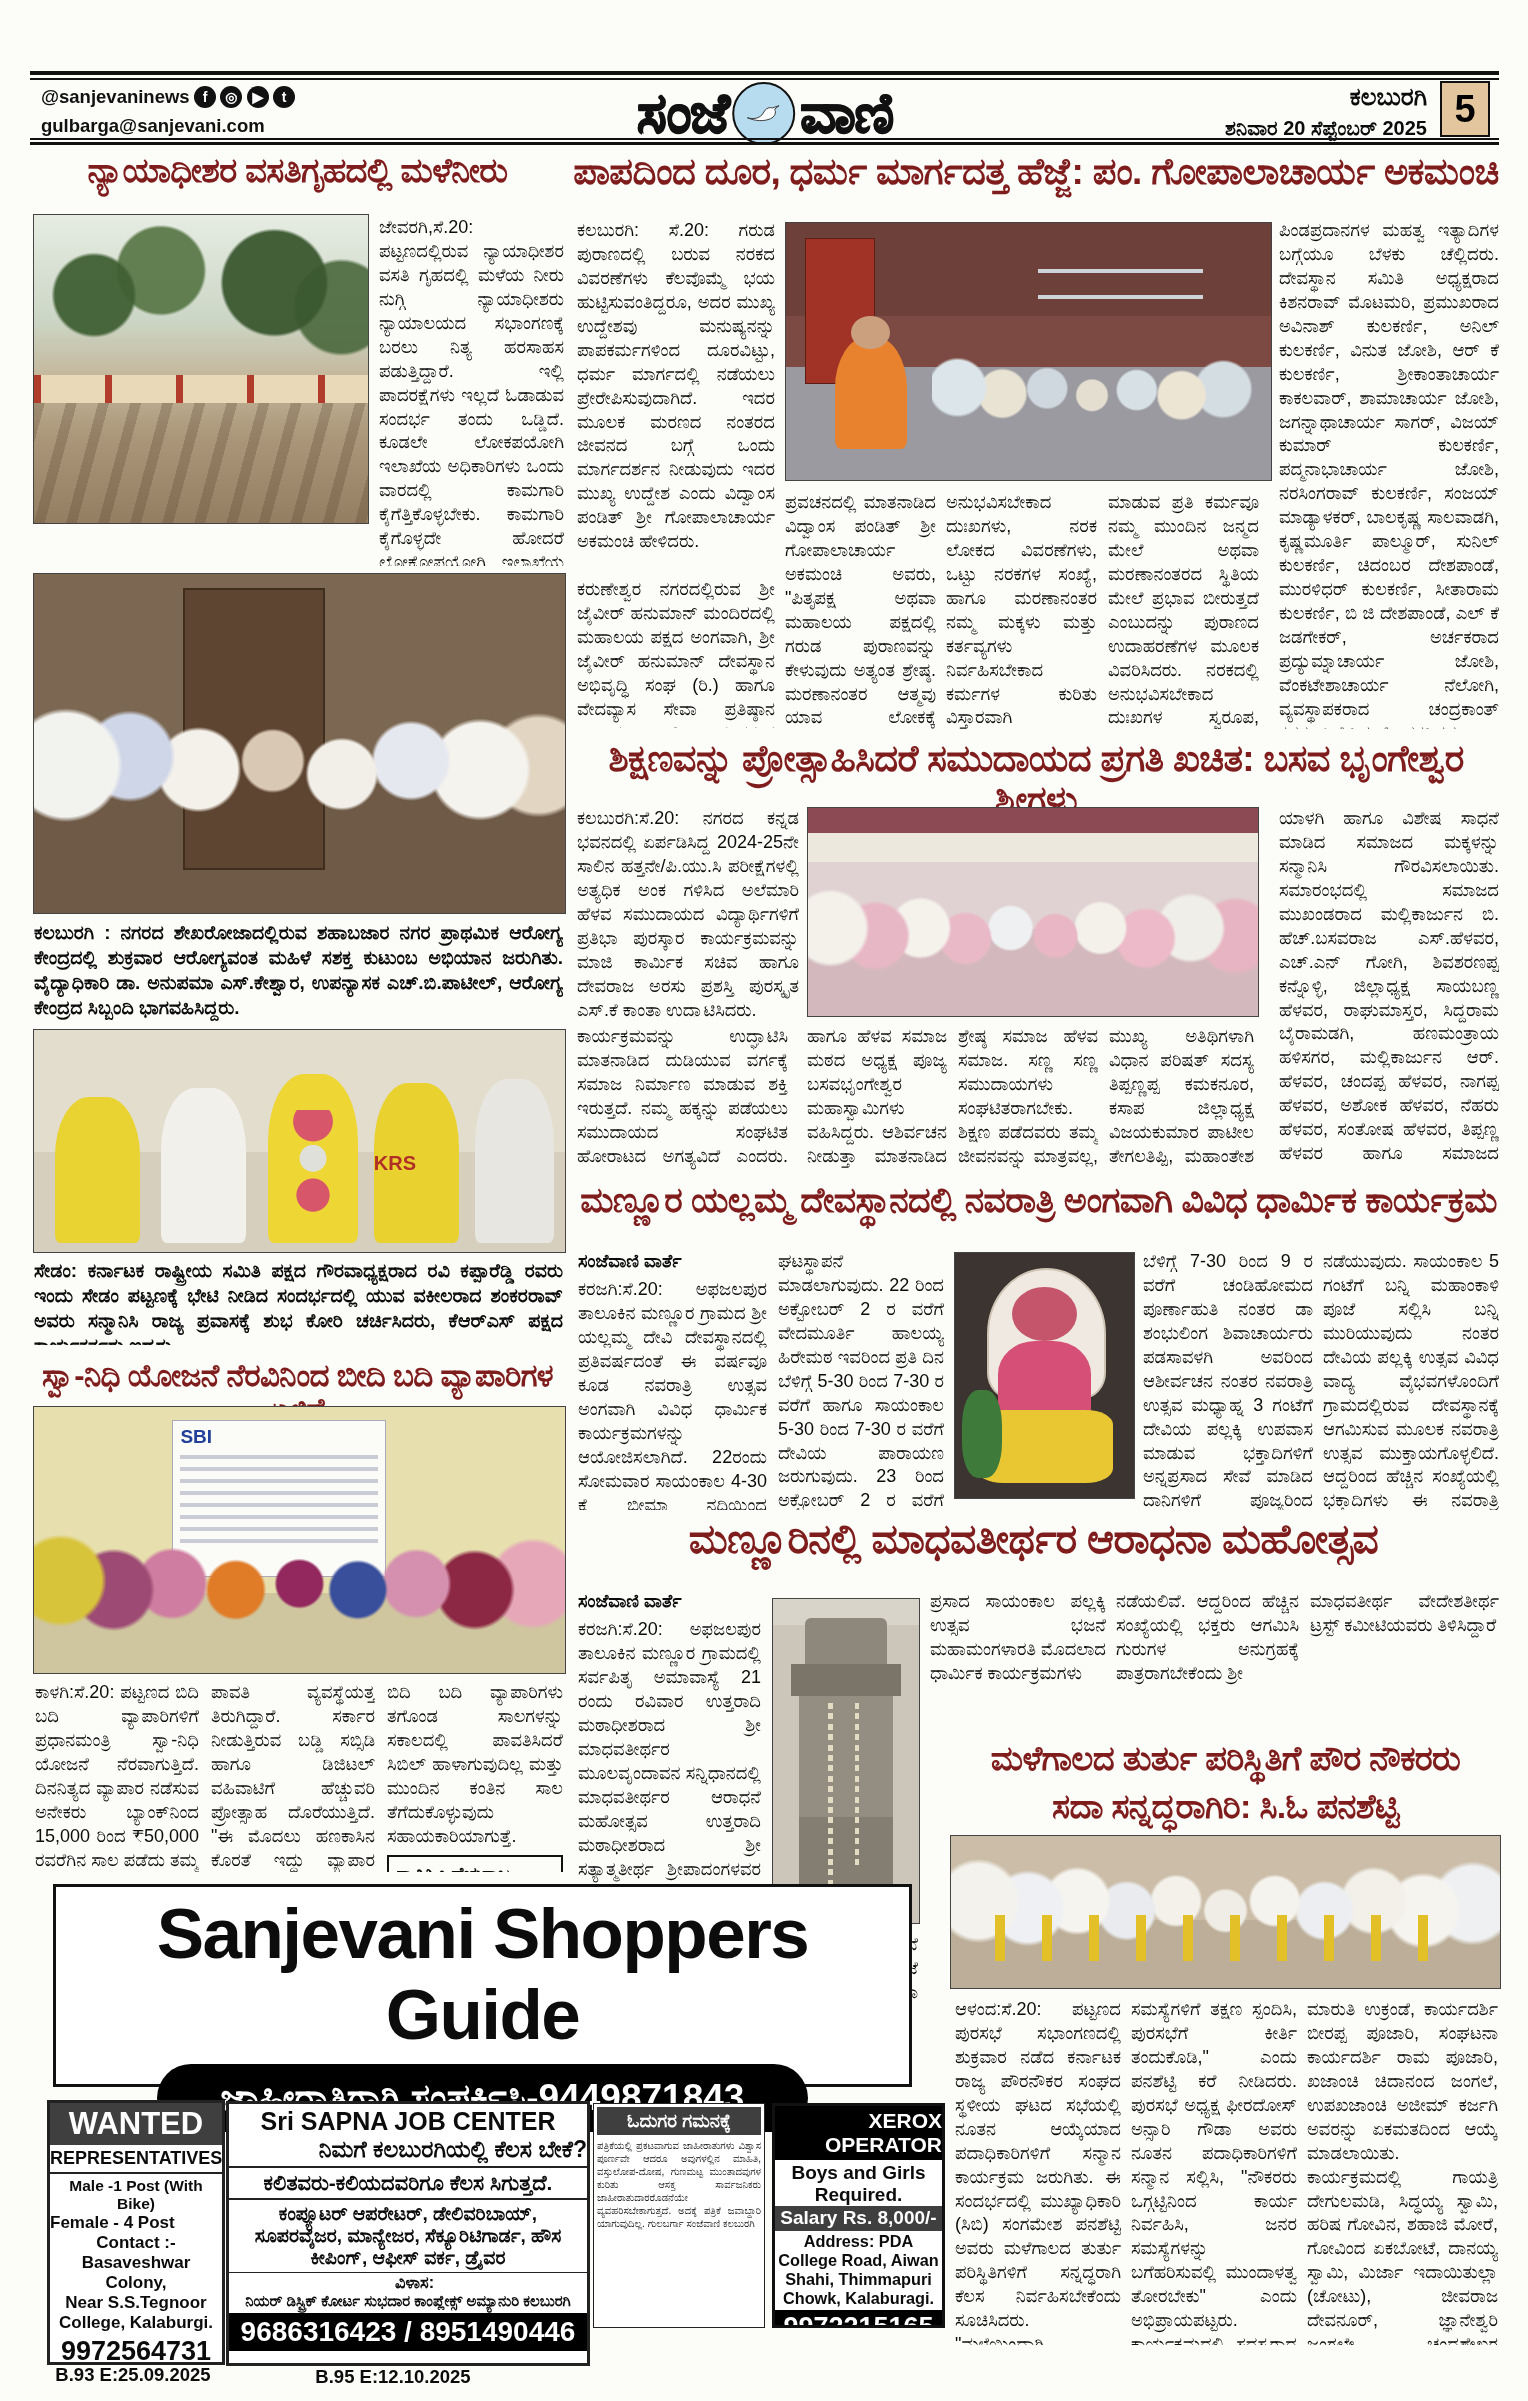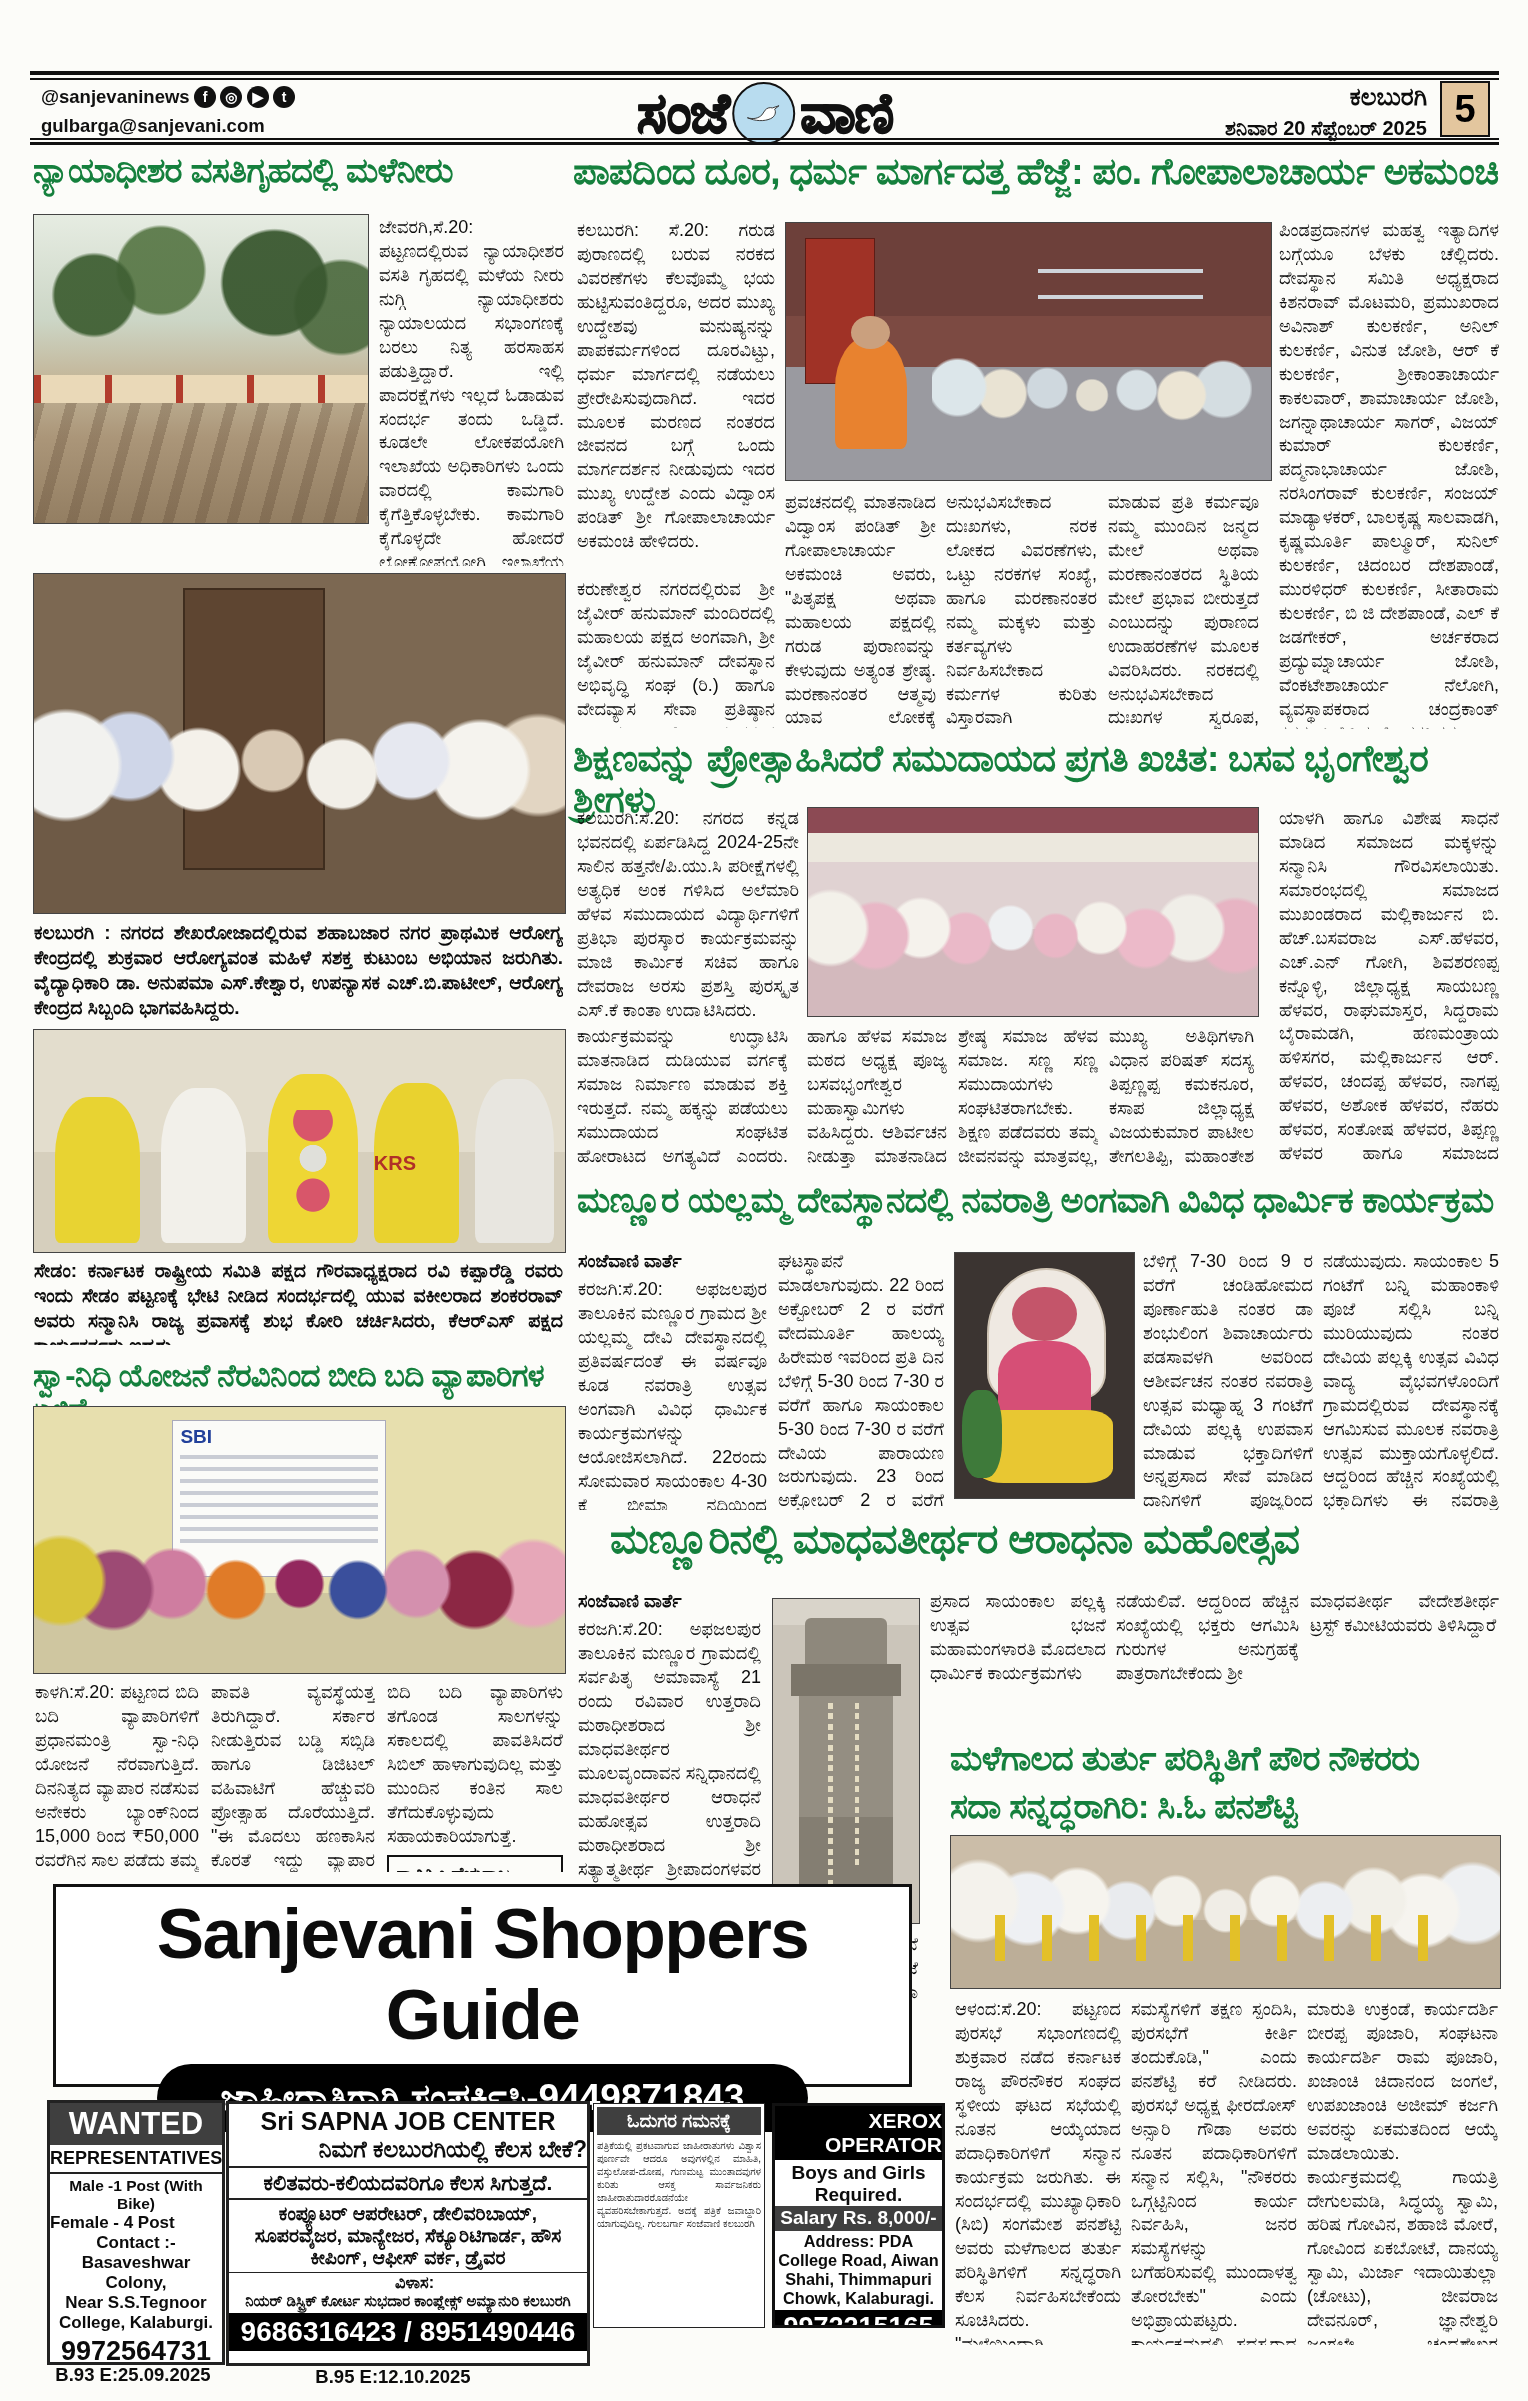--- a/index.html
+++ b/index.html
@@ -1,21 +1,21 @@
 <!DOCTYPE html>
 <html style="font-size:12px"><head>
 <meta charset="utf-8">
 <style>
   html,body{margin:0;padding:0;background:#dcdcd6;}
   .sheet{position:relative;width:1528px;height:2401px;background:#fcfcf9;
          font-family:"Liberation Sans",sans-serif;color:#0c0c0c;overflow:hidden;}
   .abs{position:absolute;}
   .rule{position:absolute;background:#111;}
-  .headline{position:absolute;font-weight:bold;text-align:left;line-height:1.1;
-            letter-spacing:-0.7px;color:#15803d;}
+  .headline{position:absolute;font-weight:bold;text-align:center;line-height:1.1;
+            letter-spacing:-0.7px;color:#7f1d1d;}
   .body-col{position:absolute;text-align:justify;font-size:18px;line-height:1.33;
             overflow:hidden;word-break:break-word;}
   .caption{position:absolute;font-weight:bold;text-align:justify;font-size:19px;
            line-height:1.32;overflow:hidden;}
   .byline{font-weight:bold;font-size:18px;margin-bottom:4.4px;}
   .photo{position:absolute;border:0.7px solid #444;overflow:hidden;}
   .hdr-small{font-size:18.5px;font-weight:bold;color:#111;}
   .icon-dot{display:inline-flex;width:22px;height:22px;border-radius:50%;background:#111;
             color:#fff;font-size:14px;font-weight:bold;align-items:center;justify-content:center;
             margin-left:4.4px;}
@@ -224,21 +224,21 @@
   <div class="body-col" style="left:211px;top:1681px;width:164px;height:191px;">ಪಾವತಿ ವ್ಯವಸ್ಥೆಯತ್ತ ತಿರುಗಿದ್ದಾರೆ. ಸರ್ಕಾರ ನೀಡುತ್ತಿರುವ ಬಡ್ಡಿ ಸಬ್ಸಿಡಿ ಹಾಗೂ ಡಿಜಿಟಲ್ ವಹಿವಾಟಿಗೆ ಹೆಚ್ಚುವರಿ ಪ್ರೋತ್ಸಾಹ ದೊರೆಯುತ್ತಿದೆ. "ಈ ಮೊದಲು ಹಣಕಾಸಿನ ಕೊರತೆ ಇದ್ದು ವ್ಯಾಪಾರ ನಡೆಸುವುದು ಕಷ್ಟವಾಗುತ್ತಿತ್ತು. ಈಗ ಸಾಲ ಸಿಕ್ಕಿರುವುದರಿಂದ ಹೊಸ ಸಾಮಾನು ತರಲು ಸಾಧ್ಯವಾಗಿದೆ," ಎಂದು ಫಲಾನುಭವಿಗಳು ಹರ್ಷ ವ್ಯಕ್ತಪಡಿಸುತ್ತಿದ್ದಾರೆ. ಯೋಜನೆಯ ನೆರವಿನಿಂದ ಬಿದಿ ಬದಿ ವ್ಯಾಪಾರಿಗಳ ಬದುಕಿನಲ್ಲಿ ಬದಲಾವಣೆ</div>
   <div class="body-col" style="left:387px;top:1681px;width:176px;height:191px;">
     <span>ಬಿದಿ ಬದಿ ವ್ಯಾಪಾರಿಗಳು ತಗೊಂಡ ಸಾಲಗಳನ್ನು ಸಕಾಲದಲ್ಲಿ ಪಾವತಿಸಿದರೆ ಸಿಬಿಲ್ ಹಾಳಾಗುವುದಿಲ್ಲ ಮತ್ತು ಮುಂದಿನ ಕಂತಿನ ಸಾಲ ತೆಗೆದುಕೊಳ್ಳುವುದು ಸಹಾಯಕಾರಿಯಾಗುತ್ತೆ.</span>
     <div class="quotebox">
       <div style="font-size:18px;">ಸಾವಿತ್ರಿ ಒಡೆಯರಾಜ</div>
 
     </div>
     
   </div>
 
-  <div class="headline" style="left:610px;top:1517px;width:909px;font-size:41px;">ಮಣ್ಣೂರಿನಲ್ಲಿ ಮಾಧವತೀರ್ಥರ ಆರಾಧನಾ ಮಹೋತ್ಸವ</div>
+  <div class="headline" style="left:579px;top:1517px;width:909px;font-size:41px;">ಮಣ್ಣೂರಿನಲ್ಲಿ ಮಾಧವತೀರ್ಥರ ಆರಾಧನಾ ಮಹೋತ್ಸವ</div>
 
   <div class="body-col" style="left:578px;top:1590px;width:183px;height:470px;">
     <div class="byline">ಸಂಜೆವಾಣಿ ವಾರ್ತೆ</div>
     <span>ಕರಜಗಿ:ಸೆ.20: ಅಫಜಲಪುರ ತಾಲೂಕಿನ ಮಣ್ಣೂರ ಗ್ರಾಮದಲ್ಲಿ ಸರ್ವಪಿತೃ ಅಮಾವಾಸ್ಯೆ 21 ರಂದು ರವಿವಾರ ಉತ್ತರಾದಿ ಮಠಾಧೀಶರಾದ ಶ್ರೀ ಮಾಧವತೀರ್ಥರ ಮೂಲವೃಂದಾವನ ಸನ್ನಿಧಾನದಲ್ಲಿ ಮಾಧವತೀರ್ಥರ ಆರಾಧನೆ ಮಹೋತ್ಸವ ಉತ್ತರಾದಿ ಮಠಾಧೀಶರಾದ ಶ್ರೀ ಸತ್ಯಾತ್ಮತೀರ್ಥ ಶ್ರೀಪಾದಂಗಳವರ ಅಧ್ಯಕ್ಷತೆಯಲ್ಲಿ ಜರುಗಲಿದೆ. ಬೆಳಿಗ್ಗೆ 5-30 ಕ್ಕೆ ನಿರ್ಮಾಲ್ಯ ವಿಸರ್ಜನೆ 6-30 ರಿಂದ 8 ರವರೆಗೆ ಮಹಾಸ್ವಾಮಿಗಳಿಂದ ಶ್ರೀಮನ್ಯಾಯಸುಧಾ ಪಾಠ ನಂತರ ಪಾದಪೂಜೆ ಮುದ್ರಾಧಾರಣೆ 10</span>
   </div>
 
   <div class="photo" style="left:772px;top:1598px;width:146px;height:324px;
        background:linear-gradient(180deg,#d9d4ca 0 8%,#cbc5ba 8% 100%);">
     <div class="abs" style="left:22%;top:6%;width:56%;height:16%;background:#8e887c;border-radius:6px;"></div>
     <div class="abs" style="left:12%;top:20%;width:76%;height:10%;background:#7b7569;"></div>

